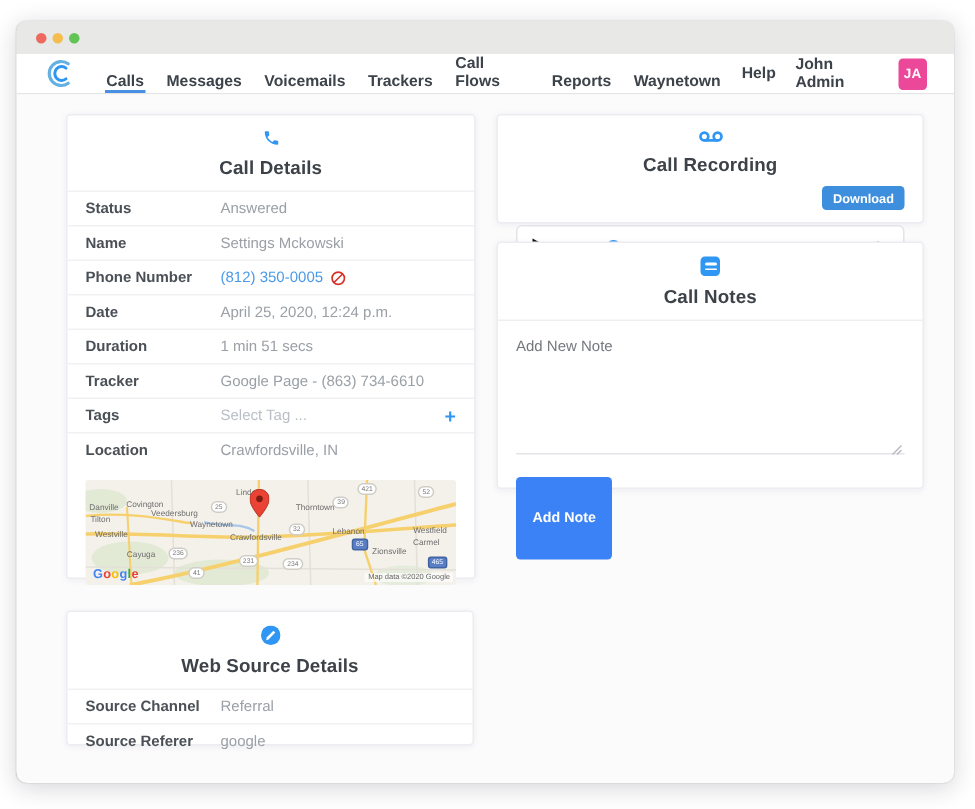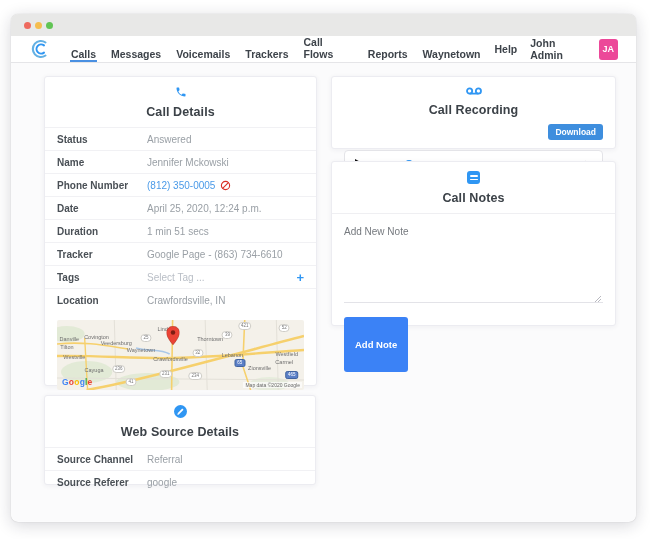--- a/index.html
+++ b/index.html
@@ -27,21 +27,21 @@
   .avatar { width: 21px; height: 21px; border-radius: 3px; background: #ec4899; color: #fff;
             font-size: 9px; font-weight: bold; display: flex; align-items: center; justify-content: center; }
 
   
   .content { position: relative; height: 458px; background: #fbfbfc; border-radius: 0 0 7px 7px; }
   .panel { position: absolute; background: #fff; border: 1px solid #ececf1; border-radius: 3px;
            box-shadow: 0 1px 5px rgba(40,40,70,.06); }
   .p-call-details { left: 33px; top: 13px; width: 273px; height: 310px; }
   .p-call-recording { left: 320px; top: 13px; width: 285px; height: 73px; }
   .p-call-notes { left: 320px; top: 98px; width: 285px; height: 165px; }
-  .p-web-source { left: 33px; top: 332px; width: 272px; height: 90px; }
+  .p-web-source { left: 33px; top: 344px; width: 272px; height: 90px; }
 
   .panel-header { display: flex; align-items: center; gap: 7px; padding: 9px 12px 8px; flex-direction: column; }
   .panel-title { font-size: 12.5px; font-weight: bold; color: #3c4248; letter-spacing: .1px; }
 
   .row { display: flex; align-items: center; min-height: 23px; padding: 4px 12px;
          border-top: 1px solid #f1f1f4; font-size: 10px; }
   .row-label { width: 90px; flex: none; font-weight: bold; color: #4a5056; }
   .row-value { color: #9aa0a6; }
   .link { color: #4a9ae8; cursor: pointer; }
   .placeholder { color: #b9bec6; }
@@ -146,21 +146,21 @@
             <path fill="#2f96f3" d="M6.62 10.79c1.44 2.83 3.76 5.14 6.59 6.59l2.2-2.2c.27-.27.67-.36 1.02-.24 1.12.37 2.33.57 3.57.57.55 0 1 .45 1 1V20c0 .55-.45 1-1 1-9.39 0-17-7.61-17-17 0-.55.45-1 1-1h3.5c.55 0 1 .45 1 1 0 1.25.2 2.45.57 3.57.11.35.03.74-.25 1.02l-2.2 2.2z"></path>
           </svg>
           <span class="panel-title">Call Details</span>
         </div>
         <div class="row">
           <span class="row-label">Status</span>
           <span class="row-value">Answered</span>
         </div>
         <div class="row">
           <span class="row-label">Name</span>
-          <span class="row-value">Jennifer Mckowski</span>
+          <span class="row-value">Settings Mckowski</span>
         </div>
         <div class="row">
           <span class="row-label">Phone Number</span>
           <span class="row-value link">(812) 350-0005</span>
           <svg width="11" height="11" viewBox="0 0 24 24" style="margin-left:5px">
             <circle cx="12" cy="12" r="9" fill="none" stroke="#d93025" stroke-width="2.4"></circle>
             <line x1="5.8" y1="18.2" x2="18.2" y2="5.8" stroke="#d93025" stroke-width="2.4"></line>
           </svg>
         </div>
         <div class="row">

